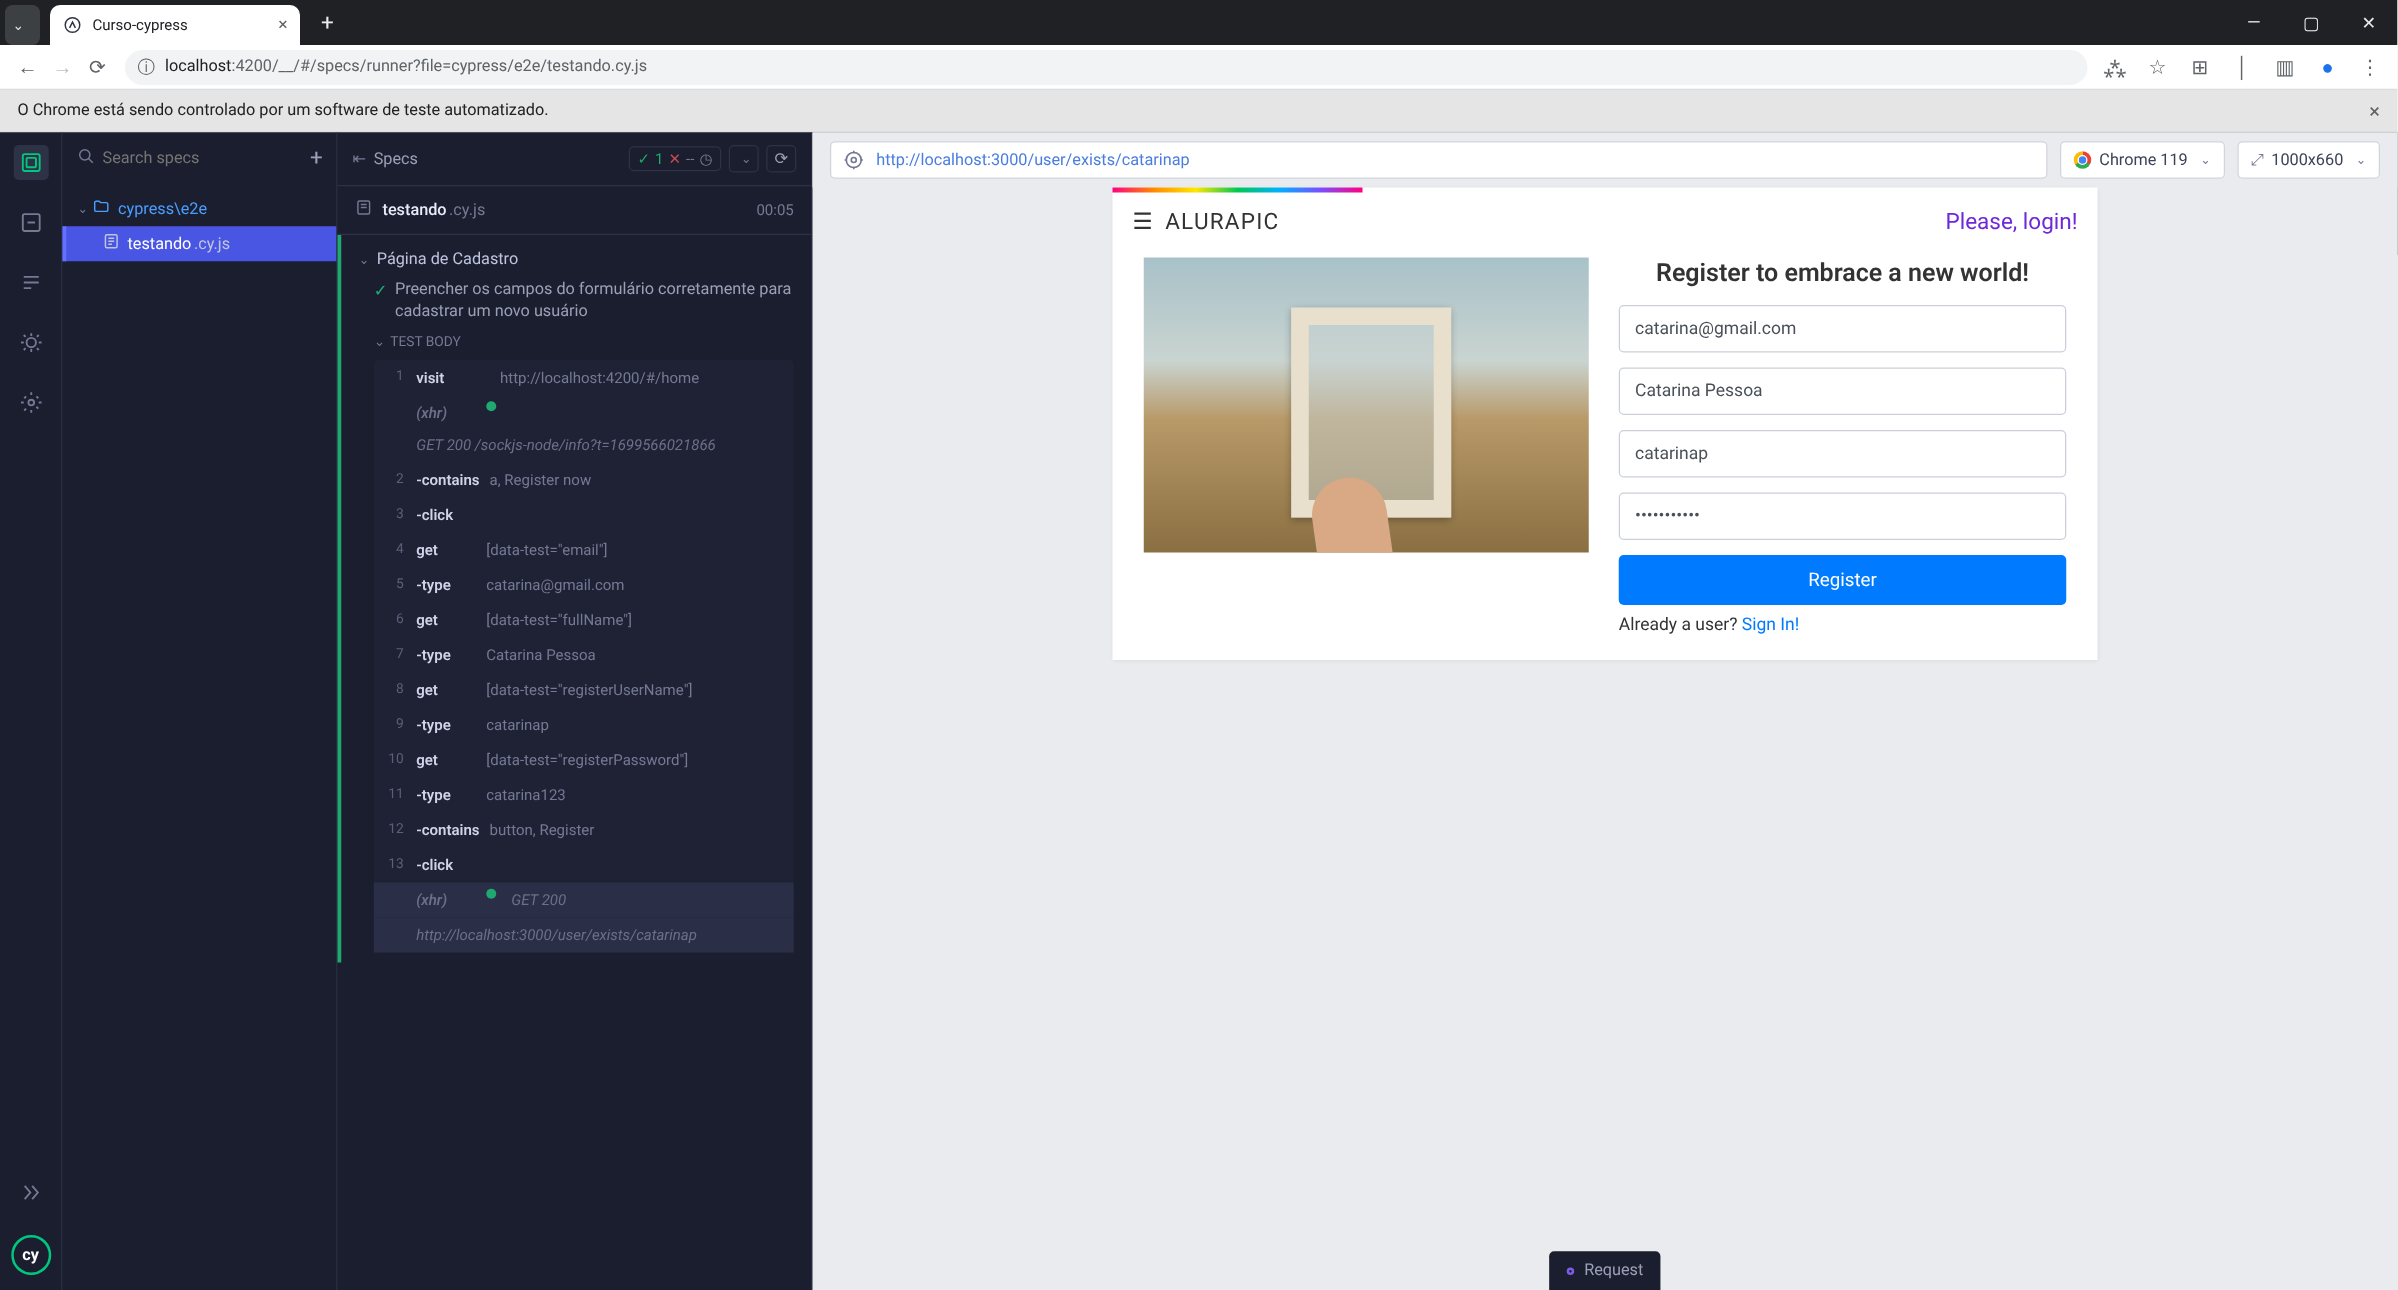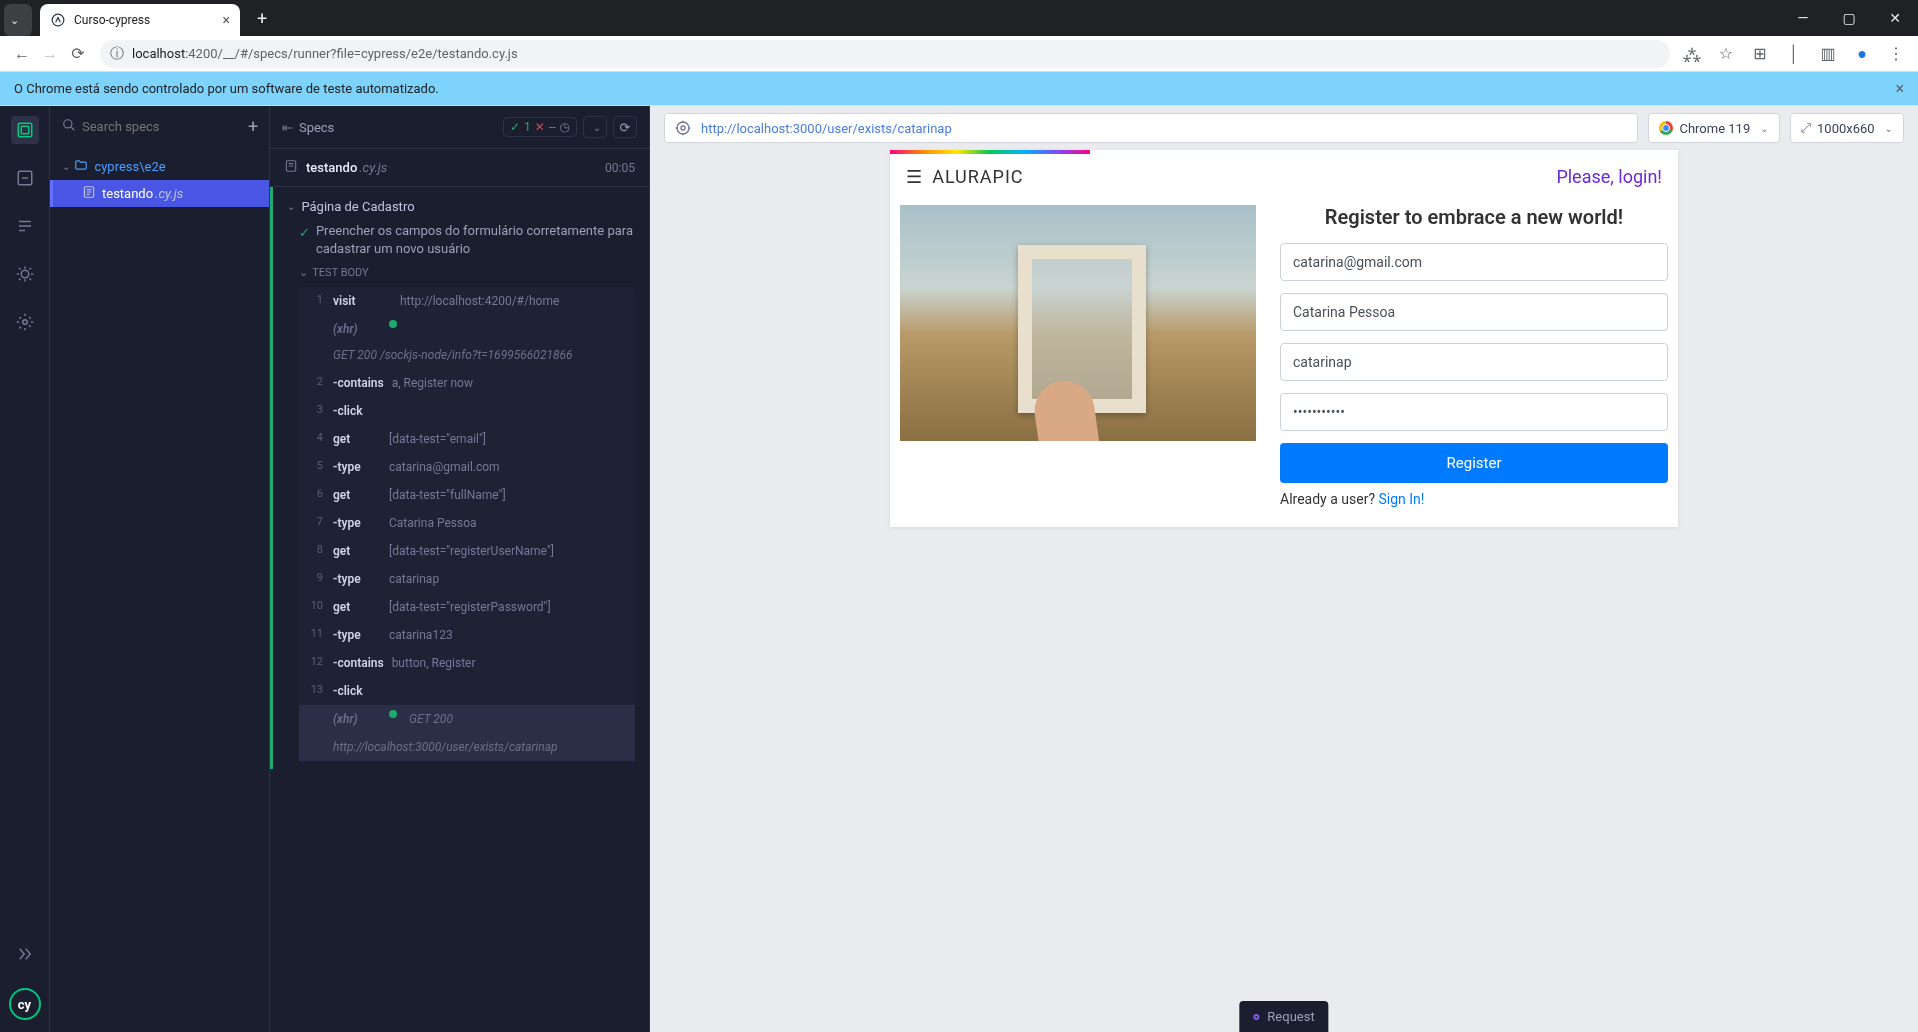--- a/index.html
+++ b/index.html
@@ -18,21 +18,21 @@
 
 .toolbar { height: 36px; background: #fff; display: flex; align-items: center; padding: 0 8px; border-bottom: 1px solid #dadce0; }
 .nav-btn { width: 28px; height: 28px; display: flex; align-items: center; justify-content: center; color: #5f6368; font-size: 16px; }
 .url-bar { flex: 1; height: 28px; background: #f1f3f4; border-radius: 14px; display: flex; align-items: center; padding: 0 10px; margin: 0 8px; color: #202124; font-size: 13px; }
 .url-icon { margin-right: 8px; color: #5f6368; font-size: 14px; }
 .url-text .host { color: #202124; }
 .url-text .path { color: #5f6368; }
 .toolbar-right { display: flex; align-items: center; gap: 6px; }
 .toolbar-icon { width: 28px; height: 28px; display:flex; align-items:center; justify-content:center; color:#5f6368; font-size:16px; }
 
-.infobar { height: 34px; background: #7dd3fc; border-bottom: 1px solid #dadce0; display: flex; align-items: center; padding: 0 14px; font-size: 13px; color: #202124; }
+.infobar { height: 34px; background: #e5e5e5; border-bottom: 1px solid #dadce0; display: flex; align-items: center; padding: 0 14px; font-size: 13px; color: #202124; }
 .infobar-close { margin-left: auto; color: #5f6368; font-size: 16px; }
 
 
 .app { flex: 1; display: flex; background: #1b1e2e; min-height: 0; }
 
 .rail { width: 50px; background: #1b1e2e; display: flex; flex-direction: column; align-items: center; padding-top: 10px; gap: 20px; border-right: 1px solid #2e3247; }
 .rail-icon { width: 28px; height: 28px; display: flex; align-items: center; justify-content: center; color: #747994; font-size: 18px; border-radius: 4px; }
 .rail-icon.active { background: #2e3247; color: #9aa0b8; }
 .rail-spacer { flex: 1; }
 .cypress-logo { width: 32px; height: 32px; border: 2px solid #00c77e; border-radius: 50%; display: flex; align-items: center; justify-content: center; color: #fff; font-size: 13px; font-weight: bold; margin-bottom: 12px; }
@@ -41,21 +41,21 @@
 .sidebar-search { display: flex; align-items: center; padding: 10px 12px; color: #747994; font-size: 13px; }
 .sidebar-search-input { flex: 1; background: none; border: none; color: #9aa0b8; font-size: 13px; outline: none; margin-left: 6px; }
 .sidebar-add { color: #9aa0b8; font-size: 18px; }
 .tree { padding: 6px 0; font-size: 13px; }
 .tree-item { display: flex; align-items: center; padding: 5px 12px; color: #9aa0b8; cursor: pointer; }
 .tree-item.folder { color: #4a9eff; }
 .tree-item.file { padding-left: 32px; }
 .tree-item.selected { background: #4956e3; color: #fff; border-left: 3px solid #6470ff; padding-left: 29px; }
 .tree-chevron { margin-right: 4px; color: #747994; font-size: 10px; }
 .tree-icon { margin-right: 6px; font-size: 13px; }
-.tree-ext { color: #747994; margin-left: 2px; font-style: italic; }
+.tree-ext { color: #747994; margin-left: 2px; }
 .tree-item.selected .tree-ext { color: #c0c5e0; }
 
 .reporter { width: 380px; background: #1b1e2e; border-right: 1px solid #2e3247; display: flex; flex-direction: column; color: #9aa0b8; font-size: 13px; }
 .reporter-header { display: flex; align-items: center; padding: 10px 12px; border-bottom: 1px solid #2e3247; }
 .reporter-header-left { display: flex; align-items: center; gap: 6px; }
 .reporter-header-right { margin-left: auto; display: flex; align-items: center; gap: 6px; }
 .stat-group { display: flex; align-items: center; border: 1px solid #2e3247; border-radius: 4px; padding: 2px 6px; font-size: 12px; gap: 4px; }
 .stat-pass { color: #1fa971; }
 .stat-fail { color: #c84c55; }
 .stat-pending { color: #747994; }
@@ -93,21 +93,21 @@
 .chrome-dot::after { content:""; position:absolute; inset:3px; border-radius:50%; background:#4285f4; border:1px solid #fff; }
 .resize-icon { color:#747994; transform: scaleX(-1); }
 
 .aut-viewport { flex: 1; display: flex; align-items: flex-start; justify-content: center; padding: 0 14px 14px; position:relative; }
 .aut-page { width: 788px; background: #fff; box-shadow: 0 1px 4px rgba(0,0,0,0.08); display:flex; flex-direction:column; }
 .rainbow { height: 4px; width: 200px; background: linear-gradient(90deg, #ff0080, #ff8c00, #ffe600, #00c853, #00b0ff, #7c4dff, #ff0080); }
 .app-header { display: flex; align-items: center; padding: 12px 16px; }
 .hamburger { font-size: 18px; color: #333; margin-right: 10px; }
 .brand { font-size: 18px; color: #333; letter-spacing: 1px; font-weight: 400; }
 .login-link { margin-left: auto; color: #6d28d9; font-size: 18px; }
-.main { display: flex; padding: 6px 10px 20px; gap: 24px; }
+.main { display: flex; padding: 6px 25px 20px; gap: 24px; }
 .photo { width: 356px; height: 236px; background: linear-gradient(180deg, #a8c1c9 0%, #c9d4d0 35%, #b89968 55%, #8a6f42 100%); position: relative; overflow: hidden; }
 .photo::before { content:""; position:absolute; left:118px; top:40px; width:100px; height:140px; border:14px solid #e8e0cd; background:rgba(200,210,210,0.5); box-shadow:0 2px 6px rgba(0,0,0,0.3); }
 .photo::after { content:""; position:absolute; left:136px; bottom:-20px; width:60px; height:80px; background:#d9a985; border-radius:30px 30px 0 0; transform:rotate(-8deg); }
 .form { flex: 1; display: flex; flex-direction: column; }
 .form h2 { font-size: 20px; font-weight: 600; color: #333; text-align: center; margin-bottom: 14px; }
 .form input { width: 100%; padding: 10px 12px; border: 1px solid #cbd0d8; border-radius: 4px; margin-bottom: 12px; font-size: 14px; color: #495057; outline: none; }
 .form button { width: 100%; padding: 11px; background: #007bff; color: #fff; border: none; border-radius: 4px; font-size: 15px; cursor: pointer; }
 .form-footer { margin-top: 8px; font-size: 14px; color: #333; }
 .form-footer a { color: #007bff; text-decoration: none; }
 

